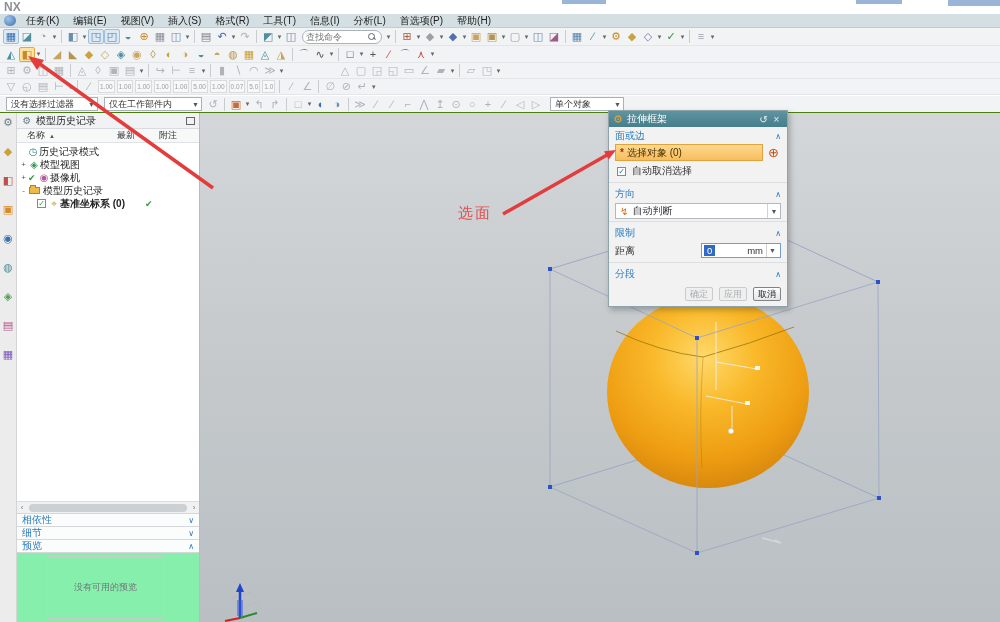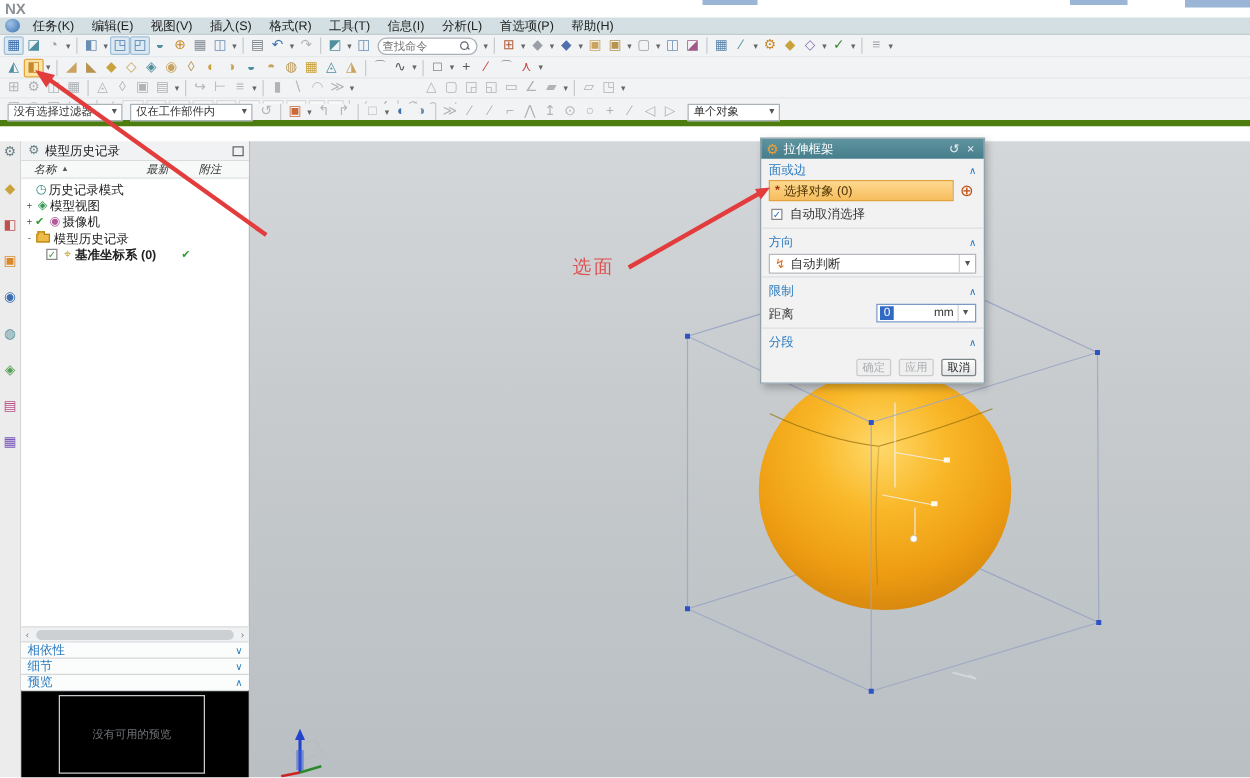--- a/index.html
+++ b/index.html
@@ -19,21 +19,21 @@
     display:flex; align-items:center; gap:0; padding-left:4px; }
   #menubar .menu-item { padding:0 7px; font-size:10px; color:#222; cursor:default; }
   #menu-globe { width:12px; height:11px; border-radius:50%; background:radial-gradient(circle at 35% 35%, #9fc3e8, #3a6fae); margin-right:3px; }
 
   
   .tbrow { left:0; width:1000px; background:#f1f3f4; display:flex; align-items:center; padding-left:3px; }
   #tb1 { top:28px; height:18px; border-bottom:1px solid #e2e6e8; }
   #tb2 { top:46px; height:17px; border-bottom:1px solid #e2e6e8; }
   #tb3 { top:63px; height:16px; border-bottom:1px solid #e2e6e8; }
   #tb4 { top:79px; height:16px; border-bottom:1px solid #e2e6e8; }
-  #selbar { top:83px; height:18px; border-bottom:5px solid #4d7c0f; }
+  #selbar { top:96px; height:18px; border-bottom:2px solid #4d7c0f; }
   .tico { display:inline-flex; width:16px; height:15px; align-items:center; justify-content:center;
     font-size:11px; line-height:1; border:1px solid transparent; border-radius:2px; cursor:default; flex:none; }
   .tico.on { background:#dce8f2; border-color:#9fc0d8; }
   .tico.hl { background:#fbe3a6; border-color:#e8a53c; }
   .tico.dis { color:#b0b4b8 !important; }
   .tico.res { width:15px; height:15px; font-size:11px; }
   .tsep { width:1px; height:13px; background:#c8ccd0; margin:0 3px; flex:none; }
   .tgap { flex:none; }
   .tcaret { font-size:7px; color:#666; width:7px; text-align:center; flex:none; }
   .tnum { font-size:6.5px; color:#9aa0a4; border:1px solid #d8dadc; background:#f7f8f8; padding:0 1px;
@@ -53,21 +53,21 @@
   
   #resbar { left:0; top:113px; width:17px; height:509px; background:#ececec; border-right:1px solid #d5d5d5;
     display:flex; flex-direction:column; align-items:center; padding-top:2px; gap:14px; }
 
   
   #navigator { left:17px; top:113px; width:183px; height:509px; background:#fff; border-right:1px solid #b8bcc0;
     display:flex; flex-direction:column; }
   #nav-header { height:16px; background:#f0f2f3; border-bottom:1px solid #d8dcde; display:flex; align-items:center; padding:0 4px; }
   #nav-header .ttl { flex:1; font-size:10px; color:#222; margin-left:3px; }
   #nav-max { width:9px; height:8px; border:1px solid #666; flex:none; }
-  #colhead { height:14px; display:flex; align-items:center; border-bottom:1px solid #e0e3e5; background:#f7f8f8; font-size:9px; color:#333;font-style:italic; }
+  #colhead { height:14px; display:flex; align-items:center; border-bottom:1px solid #e0e3e5; background:#f7f8f8; font-size:9px; color:#333; }
   #colhead .cname { flex:1; padding-left:10px; display:flex; align-items:center; gap:4px; }
   #colhead .sortup { font-size:6px; color:#555; }
   #colhead .clatest { width:42px; }
   #colhead .cnote { width:40px; }
   #tree { flex:1; overflow:hidden; padding-top:2px; }
   .trow { height:13px; display:flex; align-items:center; font-size:10px; position:relative; }
   .texp { width:9px; text-align:center; font-size:8px; color:#555; flex:none; }
   .tico-s { width:12px; text-align:center; font-size:10px; flex:none; }
   .precheck { color:#2e9b2e; font-size:9px; width:10px; flex:none; }
   .latestcheck { position:absolute; left:128px; color:#2e9b2e; font-size:9px; }
@@ -75,21 +75,21 @@
   .folder::before { content:''; position:absolute; top:-3px; left:0; width:4px; height:2px; background:#eebb4a; border:1px solid #b8860b; border-bottom:0; }
   .cb { width:9px; height:9px; border:1px solid #888; background:#fff; display:inline-flex; align-items:center;
     justify-content:center; font-size:8px; color:#3a9a3a; margin-right:2px; flex:none; }
   #hscroll { height:12px; background:#f0f1f2; border-top:1px solid #dadcde; display:flex; align-items:center; }
   #hscroll .arr { width:10px; text-align:center; font-size:8px; color:#777; }
   #hscroll .track { flex:1; height:10px; background:#f0f1f2; position:relative; }
   #hscroll .thumb { position:absolute; left:2px; top:1px; right:2px; height:8px; background:#cdd0d3; border-radius:4px; }
   .sechead { height:13px; border-top:1px solid #d5d8da; display:flex; align-items:center; justify-content:space-between;
     padding:0 5px; color:#2a7abf; font-size:10px; background:#fbfcfc; }
   .sechead .chev { font-size:8px; }
-  #preview-area { height:70px; border-top:1px solid #d5d8da; position:relative; background:#000000; }
+  #preview-area { height:70px; border-top:1px solid #d5d8da; position:relative; background:#86efac; }
   #preview-box { position:absolute; left:30px; top:3px; width:117px; height:63px; border:1px solid #c8cbcd;
     display:flex; align-items:center; justify-content:center; }
   #preview-box span { font-size:9px; color:#707478; }
 
   
   #canvas { left:200px; top:113px; width:800px; height:509px;
     background:linear-gradient(180deg,#d4d7d9 0%, #c6cacd 45%, #b9bfc3 100%); }
   #canvas-svg { position:absolute; left:200px; top:112px; width:800px; height:510px; }
 
   

